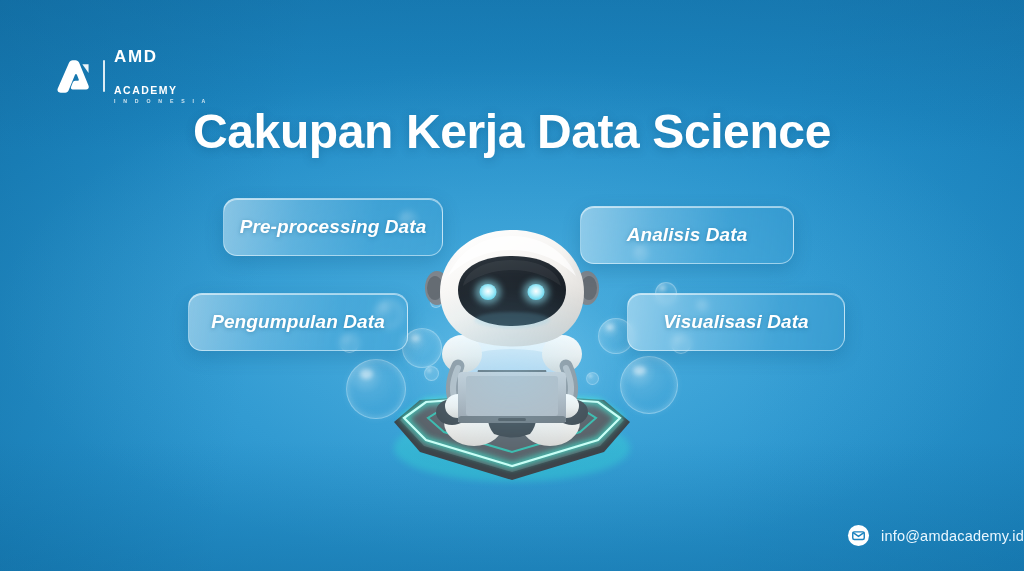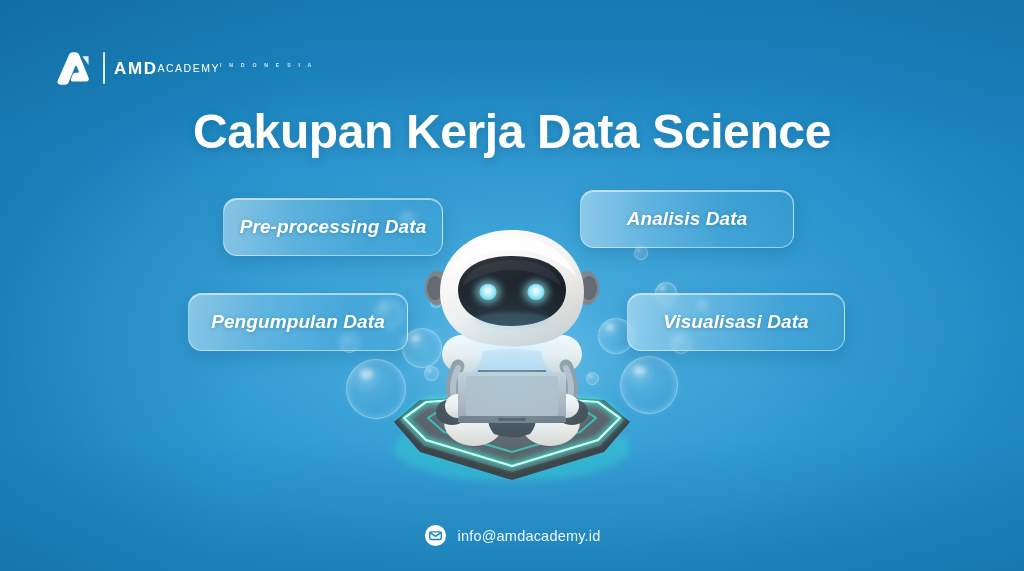--- a/index.html
+++ b/index.html
@@ -22,23 +22,23 @@
   }
   .bg-topfade{position:absolute;left:0;right:0;top:0;height:150px;
     background:linear-gradient(180deg,rgba(12,96,145,.30),rgba(12,96,145,0));}
   .bg-botfade{position:absolute;left:0;right:0;bottom:0;height:130px;
     background:linear-gradient(0deg,rgba(12,96,145,.28),rgba(12,96,145,0));}
 
   
   .logo{position:absolute;left:54px;top:48px;display:flex;align-items:center;gap:9px;}
   .logo-mark{width:40px;height:40px;flex:0 0 auto;}
   .logo-div{width:2px;height:32px;background:rgba(255,255,255,.85);border-radius:1px;}
-  .logo-txt{display:flex;flex-direction:row;justify-content:center;line-height:1;}
+  .logo-txt{display:flex;flex-direction:column;justify-content:center;line-height:1;}
   .logo-amd{color:#fff;font-size:17px;font-weight:bold;letter-spacing:1.6px;}
-  .logo-acad{color:#fff;font-size:10.5px;font-weight:normal;letter-spacing:1.5px;margin-top:3px;}
+  .logo-acad{color:#fff;font-size:10.5px;font-weight:bold;letter-spacing:1.5px;margin-top:20px;}
   .logo-indo{color:rgba(255,255,255,.80);font-size:5.2px;font-weight:bold;letter-spacing:3.2px;margin-top:3px;}
 
   
   .title{position:absolute;left:0;right:0;top:104px;text-align:center;
     color:#ffffff;font-size:48px;font-weight:bold;letter-spacing:-.4px;
     text-shadow:0 2px 10px rgba(8,70,108,.28);}
 
   
   .bubble{position:absolute;border-radius:50%;
     background:
@@ -60,27 +60,27 @@
   
   .pill{position:absolute;display:flex;align-items:center;justify-content:center;
     border-radius:14px;
     background:linear-gradient(100deg, rgba(222,242,252,.52) 0%, rgba(168,217,242,.36) 34%, rgba(104,184,225,.24) 68%, rgba(82,170,216,.20) 100%);
     border:1px solid rgba(236,250,255,.55);
     box-shadow:0 6px 18px rgba(9,74,114,.22), inset 0 1px 0 rgba(255,255,255,.55);
     backdrop-filter:blur(3px);}
   .pill span{color:#ffffff;font-size:19px;font-weight:bold;letter-spacing:.1px;
     text-shadow:0 1px 4px rgba(10,76,116,.35);white-space:nowrap;font-style:italic;}
   .pill-a{left:223px;top:198px;width:218px;height:56px;}
-  .pill-b{left:580px;top:190px;width:212px;height:56px;text-align:right;}
+  .pill-b{left:580px;top:206px;width:212px;height:56px;text-align:right;}
   .pill-c{left:188px;top:293px;width:218px;height:56px;}
   .pill-d{left:627px;top:293px;width:216px;height:56px;}
 
   
   .footer{position:absolute;left:0;right:0;bottom:24px;display:flex;
-    align-items:center;justify-content:center;gap:16px;}
+    align-items:center;justify-content:flex-end;gap:16px;}
   .fitem{display:flex;align-items:center;gap:11px;}
   .ficon{width:23px;height:23px;flex:0 0 auto;}
   .ftxt{color:#eaf7ff;font-size:14.5px;letter-spacing:.2px;}
 </style>
 </head>
 <body>
 
 <div class="stage">
 
   <div class="bg-base"></div>

